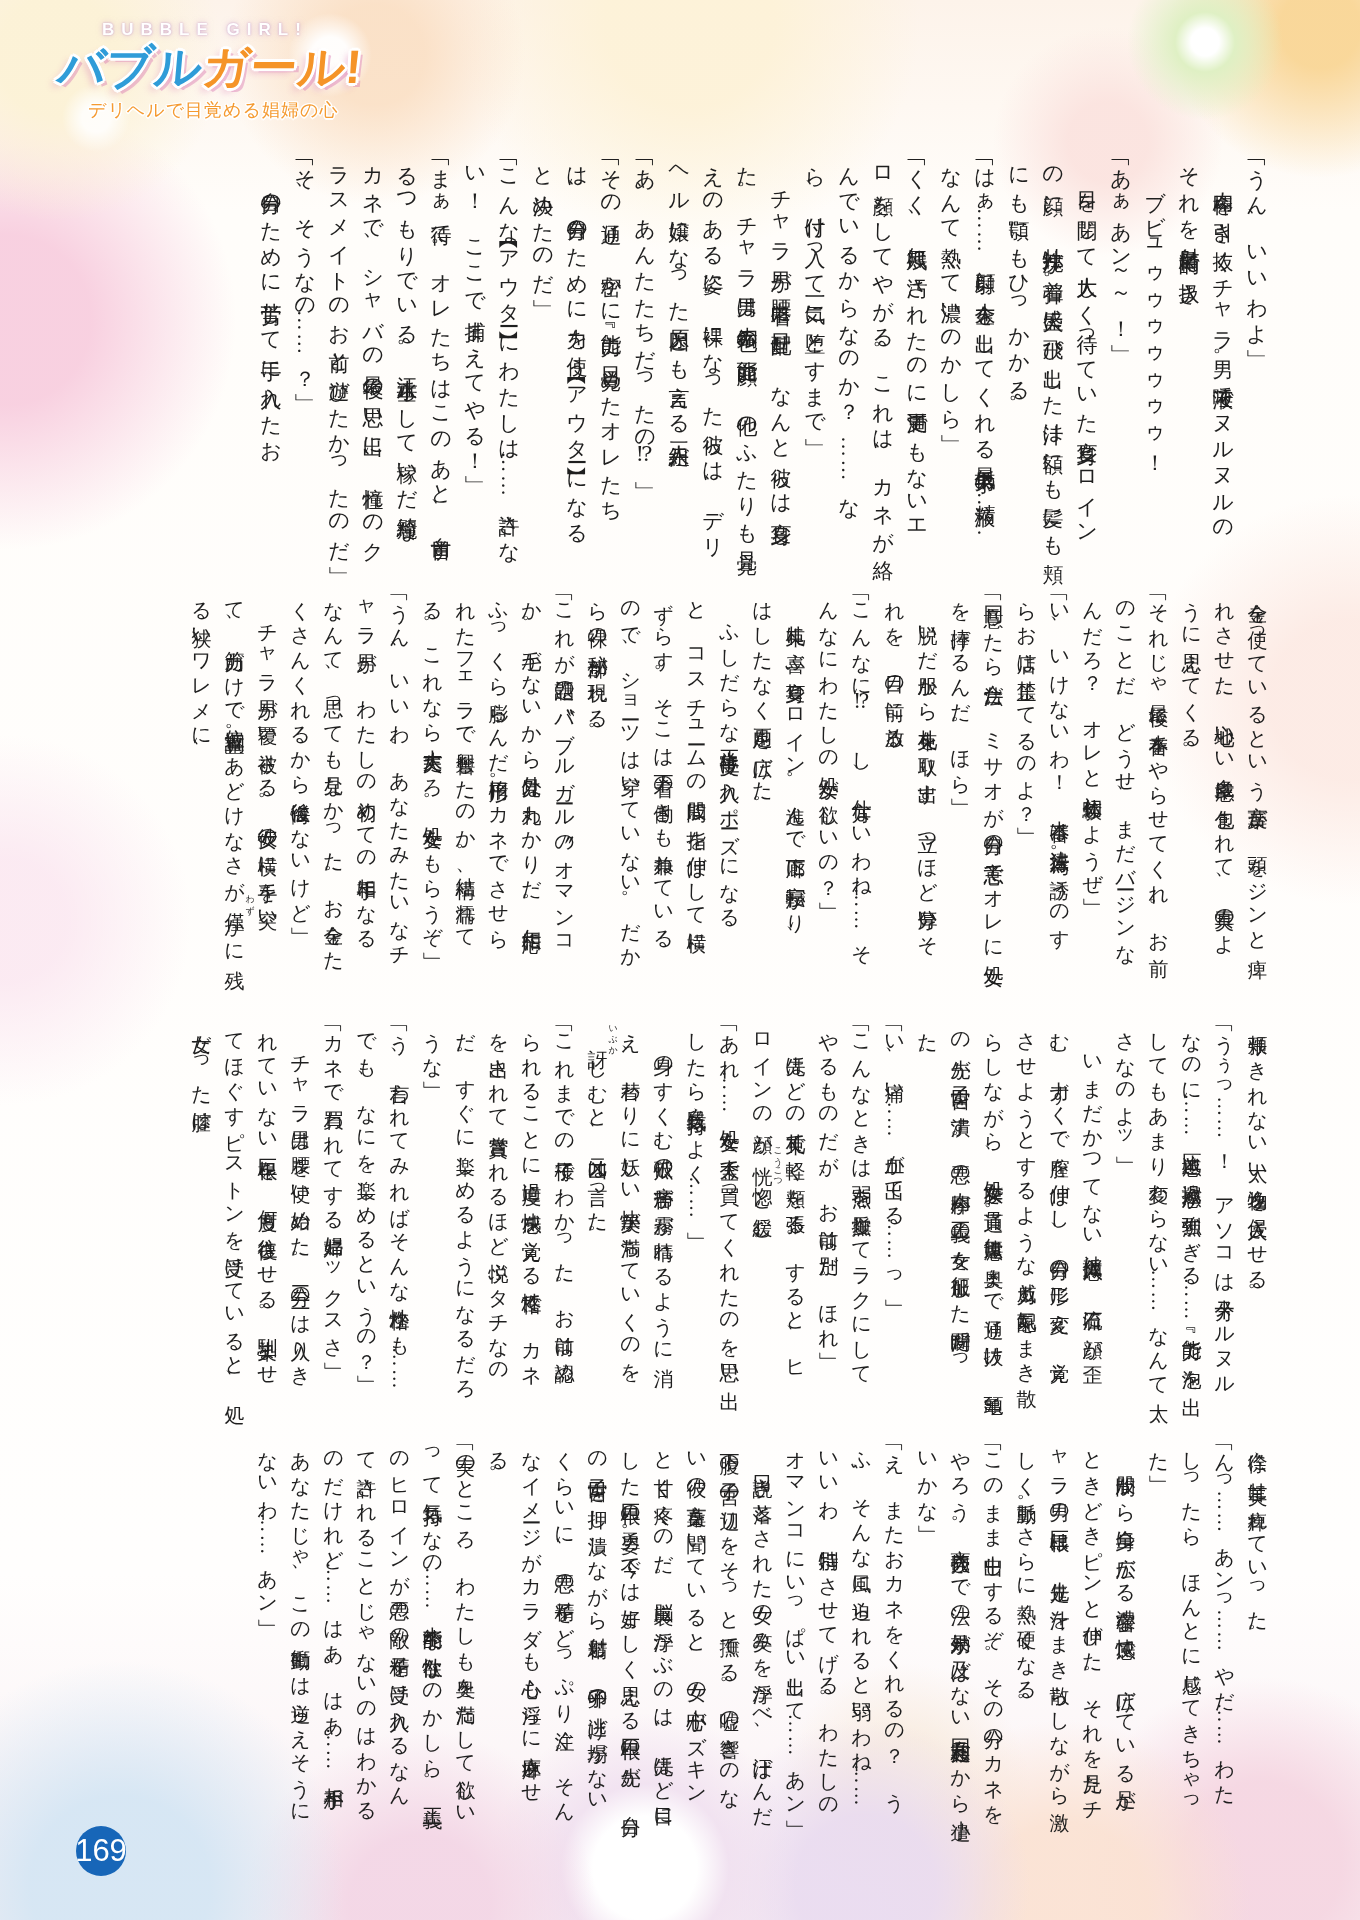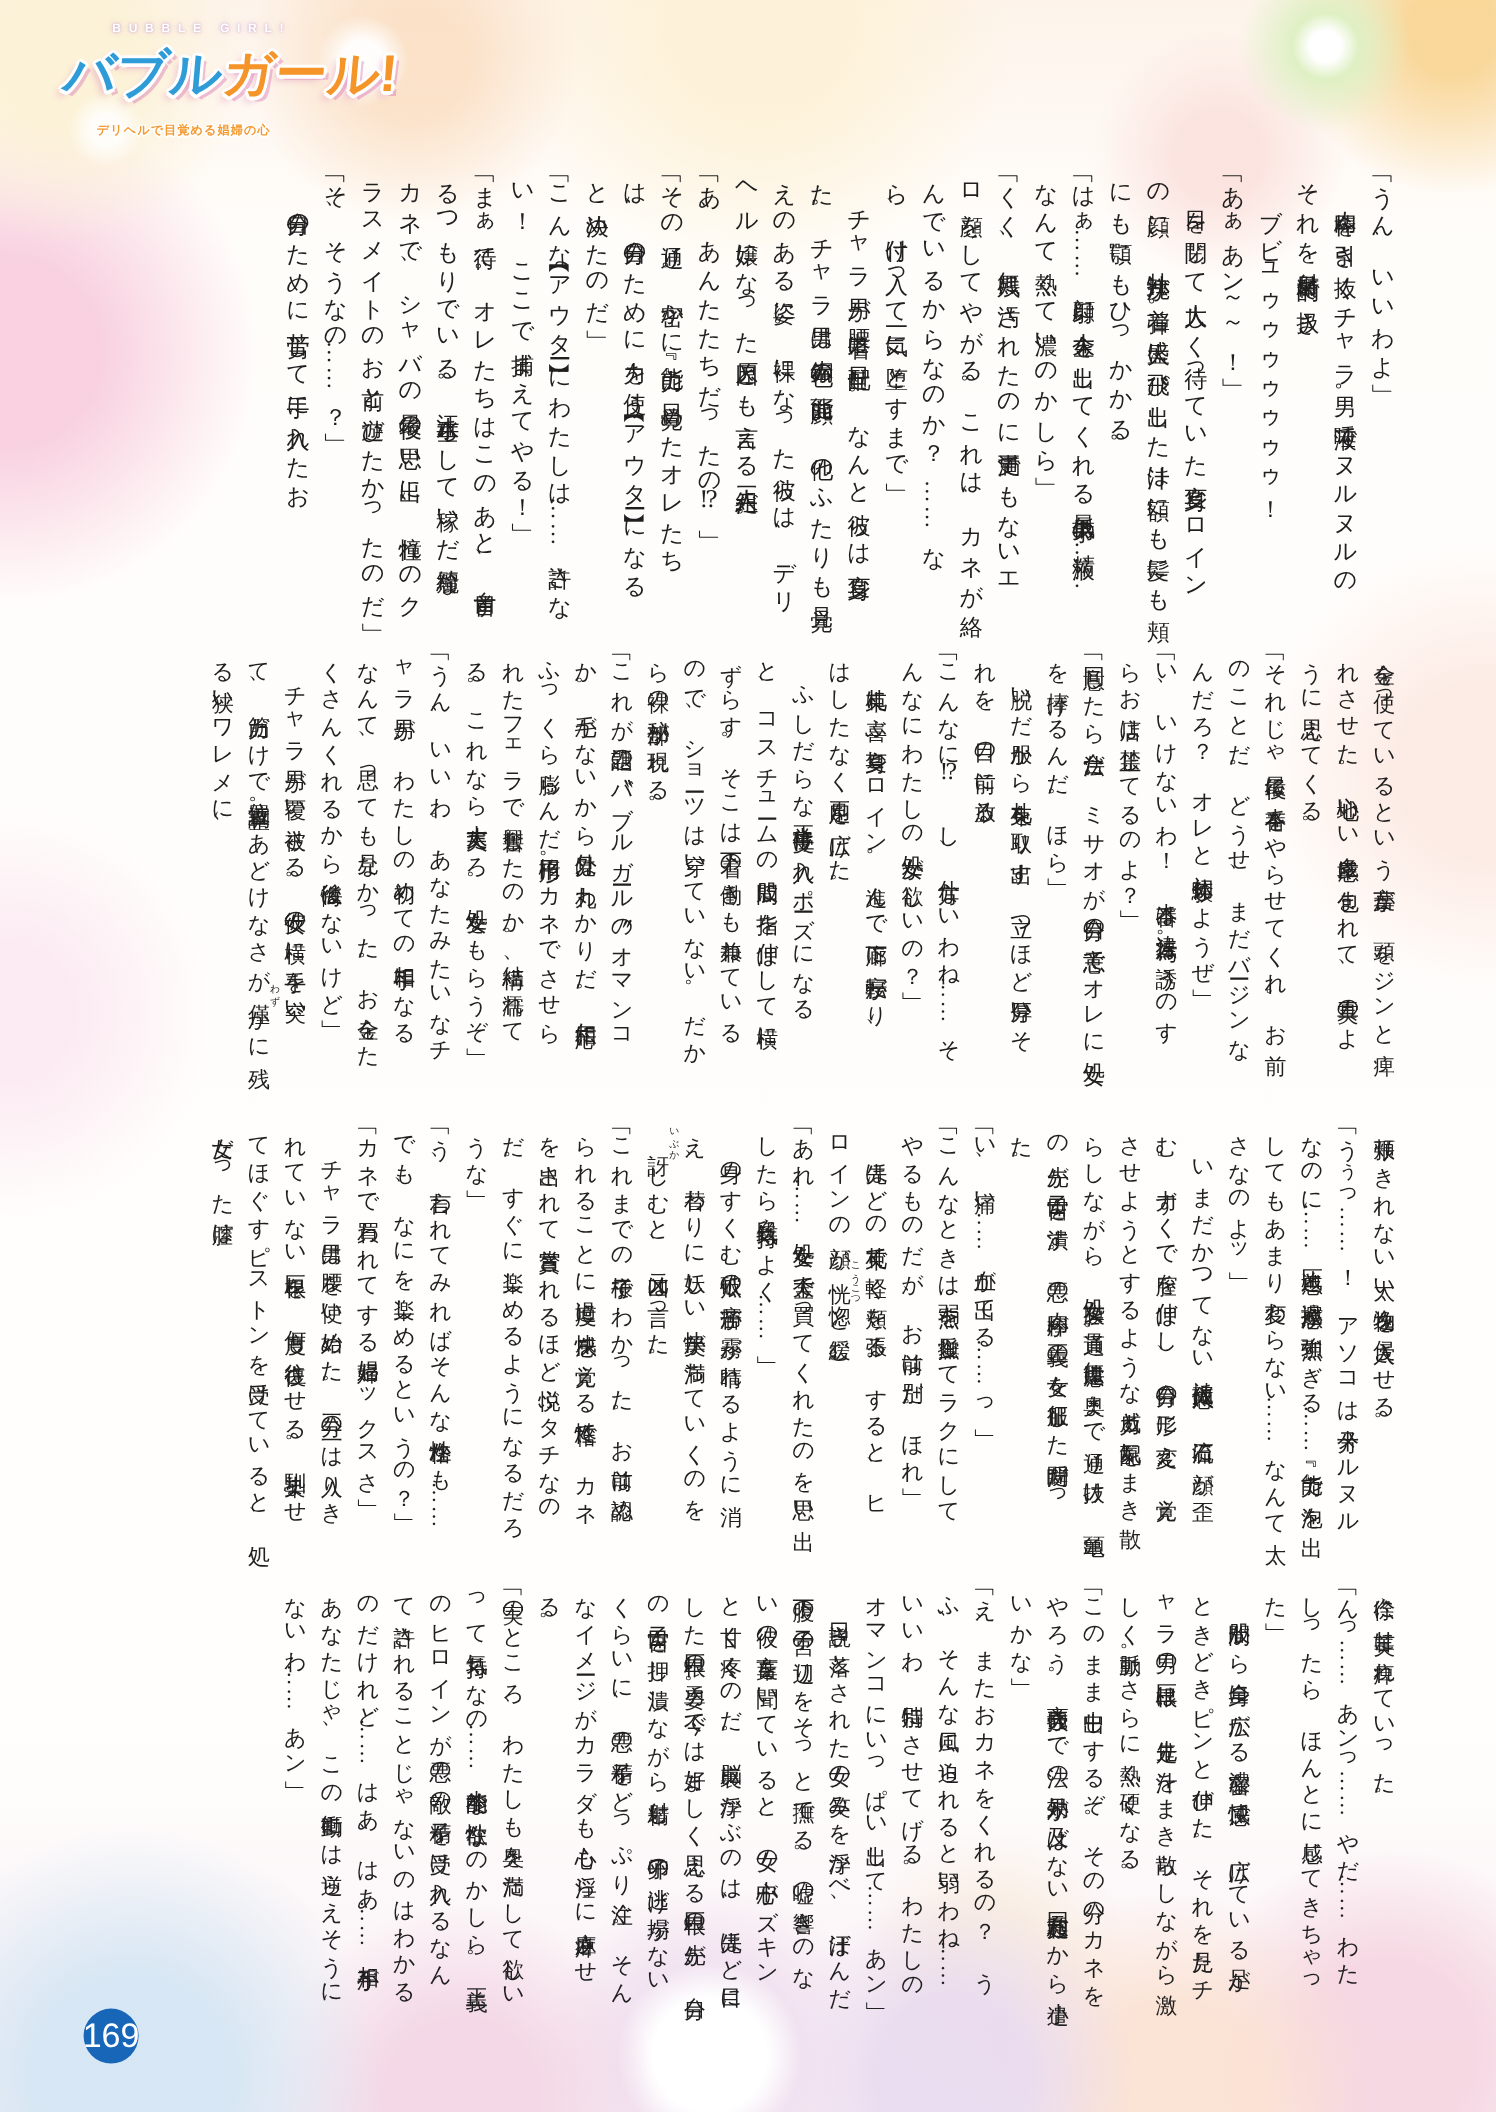--- a/index.html
+++ b/index.html
@@ -29,40 +29,40 @@
       radial-gradient(circle at 1065px 1905px,rgba(251,226,210,.9) 0 82px, rgba(251,226,210,0) 185px),
       radial-gradient(circle at 1262px 1862px,rgba(245,213,225,.9) 0 80px, rgba(245,213,225,0) 185px),
       radial-gradient(circle at 905px 1788px, rgba(247,232,214,.65) 0 50px, rgba(247,232,214,0) 125px),
       linear-gradient(180deg,#fdf3ea 0%,#fffdfa 11%,#fffefd 82%,#f9eff3 100%);
   }
   
   .logo{position:absolute;left:56px;top:12px;width:290px;height:122px;z-index:3;}
   .logo-en{
     position:absolute;top:8px;left:46px;
     font-family:"Liberation Sans","DejaVu Sans",sans-serif;font-weight:bold;
-    font-size:11px;letter-spacing:7px;color:#ffffff;
+    font-size:17px;letter-spacing:7px;color:#ffffff;
     text-shadow:0 0 2px rgba(196,150,200,.9),0 0 6px rgba(196,150,200,.6);
   }
   .logo-jp{
     position:absolute;top:24px;left:2px;white-space:nowrap;
     font-family:"Liberation Sans","DejaVu Sans",sans-serif;font-weight:900;
     font-size:47px;transform:skewX(-5deg);
   }
   .logo-jp span{
     text-shadow:
       3px 0 0 #fff,-3px 0 0 #fff,0 3px 0 #fff,0 -3px 0 #fff,
       2px 2px 0 #fff,-2px 2px 0 #fff,2px -2px 0 #fff,-2px -2px 0 #fff,
       5px 4px 0 rgba(214,110,176,.4),-4px 4px 7px rgba(214,110,176,.45);
   }
   .logo-jp .jp-blue{color:var(--logo-blue,#2f9cd8);}
   .logo-jp .jp-orange{color:var(--logo-orange,#f59428);}
   .logo-sub{
-    position:absolute;top:99px;left:32px;white-space:nowrap;
-    font-family:"Liberation Sans","DejaVu Sans",sans-serif;font-weight:bold;
-    font-size:11px;letter-spacing:1px;color:var(--sub-orange,#f59a30);
+    position:absolute;top:86px;left:32px;white-space:nowrap;
+    font-family:"Liberation Sans","DejaVu Sans",sans-serif;font-weight:normal;
+    font-size:18px;letter-spacing:1px;color:var(--sub-orange,#f59a30);
     text-shadow:
       1.5px 0 0 #fff,-1.5px 0 0 #fff,0 1.5px 0 #fff,0 -1.5px 0 #fff,
       1px 1px 0 #fff,-1px 1px 0 #fff,1px -1px 0 #fff,-1px -1px 0 #fff;
   }
   
   .band{
     position:absolute;right:86px;width:1194px;z-index:2;
     writing-mode:vertical-rl;text-orientation:mixed;
     color:#1f1f1f;
   }

